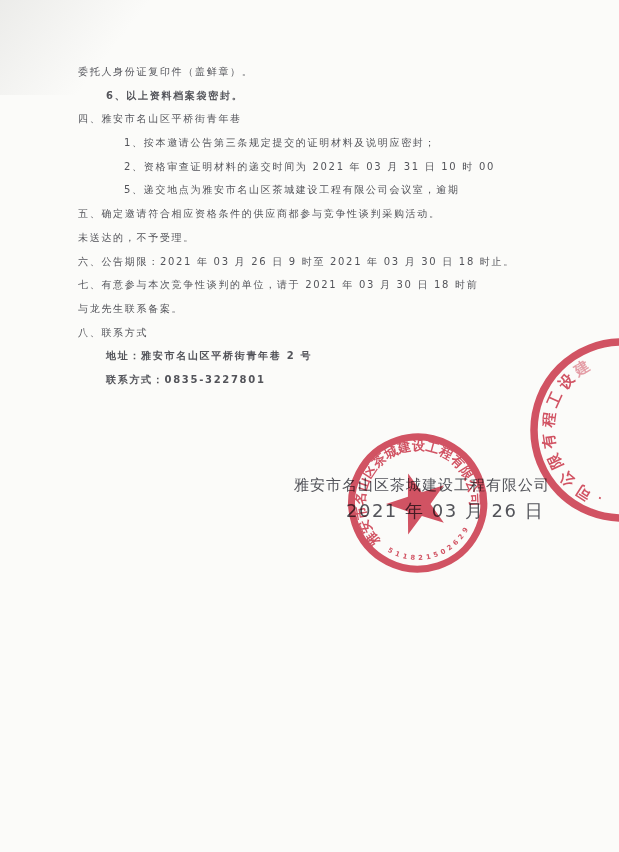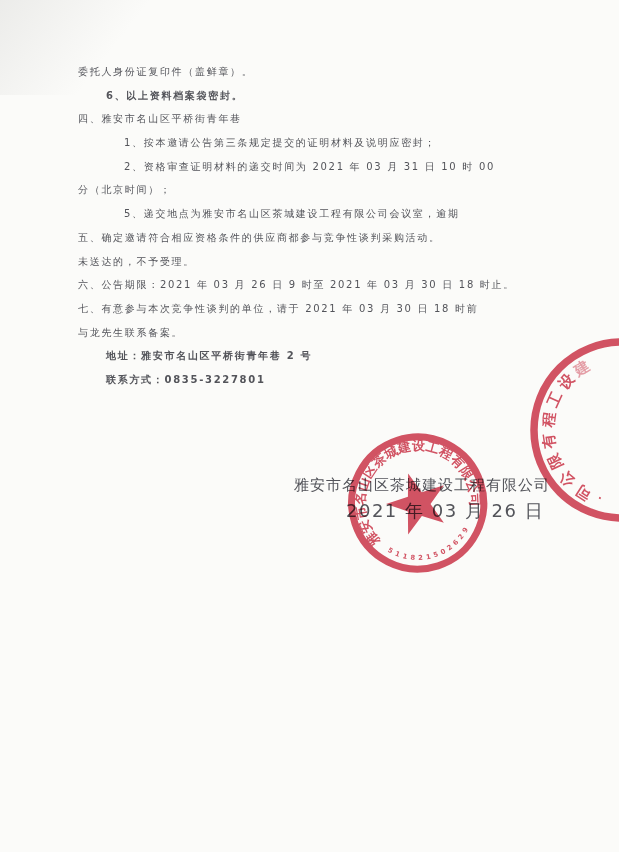--- a/index.html
+++ b/index.html
@@ -50,27 +50,27 @@
 
 <div class="page">
   <div class="corner-shade"></div>
 
   <div class="textblock">
     <span class="line">委托人身份证复印件（盖鲜章）。</span>
     <span class="line ml28">6、以上资料档案袋密封。</span>
     <span class="line">四、雅安市名山区平桥街青年巷</span>
     <span class="line ml46">1、按本邀请公告第三条规定提交的证明材料及说明应密封；</span>
     <span class="line ml46">2、资格审查证明材料的递交时间为 2021 年 03 月 31 日 10 时 00</span>
-    <span class="line">分（北京时间）；</span>
     <span class="line ml46">5、递交地点为雅安市名山区茶城建设工程有限公司会议室，逾期</span>
     <span class="line">五、确定邀请符合相应资格条件的供应商都参与竞争性谈判采购活动。</span>
     <span class="line">未送达的，不予受理。</span>
     <span class="line">六、公告期限：2021 年 03 月 26 日 9 时至 2021 年 03 月 30 日 18 时止。</span>
     <span class="line">七、有意参与本次竞争性谈判的单位，请于 2021 年 03 月 30 日 18 时前</span>
     <span class="line">与龙先生联系备案。</span>
+    <span class="line">八、联系方式</span>
     <span class="line ml28">地址：雅安市名山区平桥街青年巷 2 号</span>
     <span class="line ml28">联系方式：0835-3227801</span>
   </div>
 
   <div class="sig-company">雅安市名山区茶城建设工程有限公司</div>
   <div class="sig-date">2021 年 03 月 26 日</div>
 
   <svg class="seal seal-main" viewBox="0 0 160 160">
     <defs>
       <path id="arcTop" d="M 33 104.5 A 53 53 0 1 1 127 104.5"></path>

